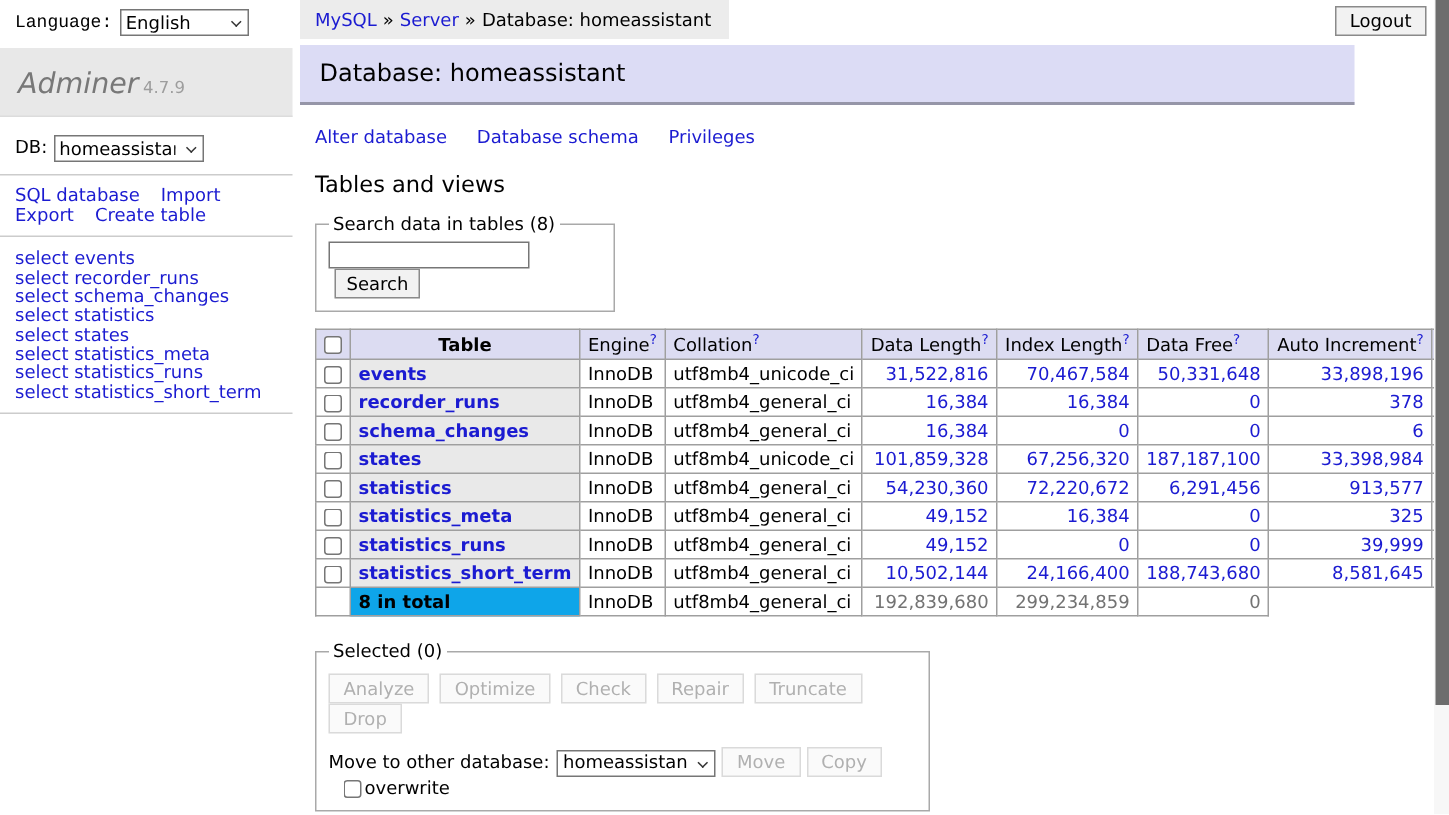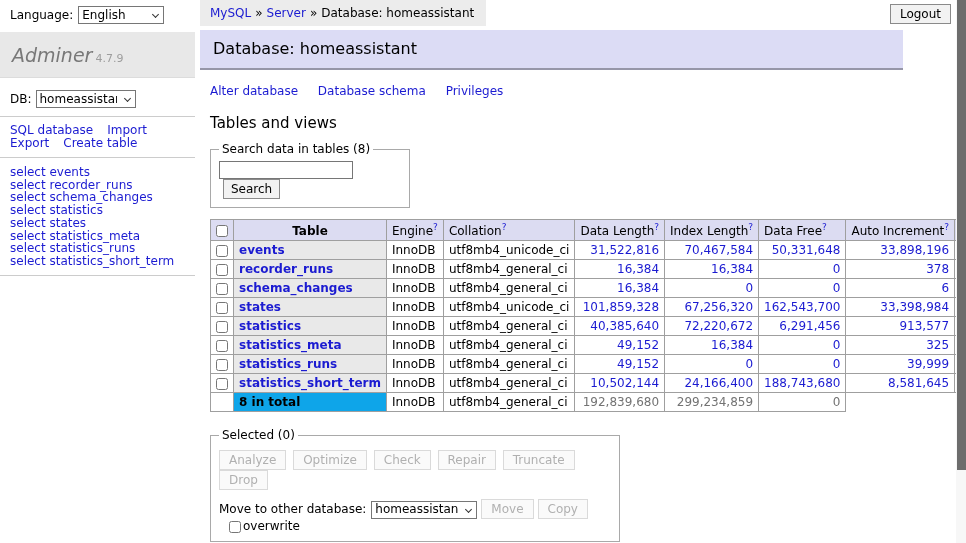--- a/index.html
+++ b/index.html
@@ -4,21 +4,21 @@
 <style>
   * { box-sizing: border-box; }
   html,body { margin:0; padding:0; background:#fff; }
   body { font-family:"DejaVu Sans","Liberation Sans",sans-serif; font-size:12px; color:#000; }
   a { color:#1b1bd1; text-decoration:none; }
   .screen { position:relative; width:966px; height:543px; overflow:hidden; background:#fff; }
 
   
   .sidebar { position:absolute; left:0; top:0; width:195px; }
   .lang-row { padding:6px 0 0 10px; height:22px; }
-  .lang-row label { margin-right:5px; }
+  .lang-row label { margin-right:5px;font-family:Liberation Mono, monospace; }
   .app-title { margin:10px 0 0; background:#e8e8e8; color:#787878; padding:8px 12px 9px; font-weight:normal; border-bottom:1px solid #dcdcdc; }
   .app-title .brand { font-style:italic; font-size:19px; }
   .app-title .version { font-size:11px; color:#9d9d9d; margin-left:3px; }
   .db-row { margin:12px 0 8px 10px; }
   .db-row label { margin-right:4px; }
   .sidebar hr { border:0; border-top:1px solid #ccc; margin:7px 0; }
   .menu-actions { margin:4px 10px 4px 10px; line-height:13px; }
   .menu-actions a { margin-right:14px; white-space:nowrap; }
   .table-links { margin:8px 0 6px 10px; }
   .table-links a { display:block; line-height:12.7px; white-space:nowrap; }
@@ -201,31 +201,31 @@
             <td class="num"></td>
 
           </tr>
           <tr>
             <td class="c-check"><input type="checkbox" style=""></td>
             <th><a href="#">states</a></th>
             <td>InnoDB</td>
             <td>utf8mb4_unicode_ci</td>
             <td class="num"><a href="#">101,859,328</a></td>
             <td class="num"><a href="#">67,256,320</a></td>
-            <td class="num"><a href="#">162,543,700</a></td>
+            <td class="num"><a href="#">187,187,100</a></td>
             <td class="num"><a href="#">33,398,984</a></td>
             <td class="num"><a href="#">~ 299,833</a></td>
 
           </tr>
           <tr>
             <td class="c-check"><input type="checkbox" style=""></td>
             <th><a href="#">statistics</a></th>
             <td>InnoDB</td>
             <td>utf8mb4_general_ci</td>
-            <td class="num"><a href="#">40,385,640</a></td>
+            <td class="num"><a href="#">54,230,360</a></td>
             <td class="num"><a href="#">72,220,672</a></td>
             <td class="num"><a href="#">6,291,456</a></td>
             <td class="num"><a href="#">913,577</a></td>
             <td class="num"><a href="#">~ 569,159</a></td>
 
           </tr>
           <tr>
             <td class="c-check"><input type="checkbox" style=""></td>
             <th><a href="#">statistics_meta</a></th>
             <td>InnoDB</td>

